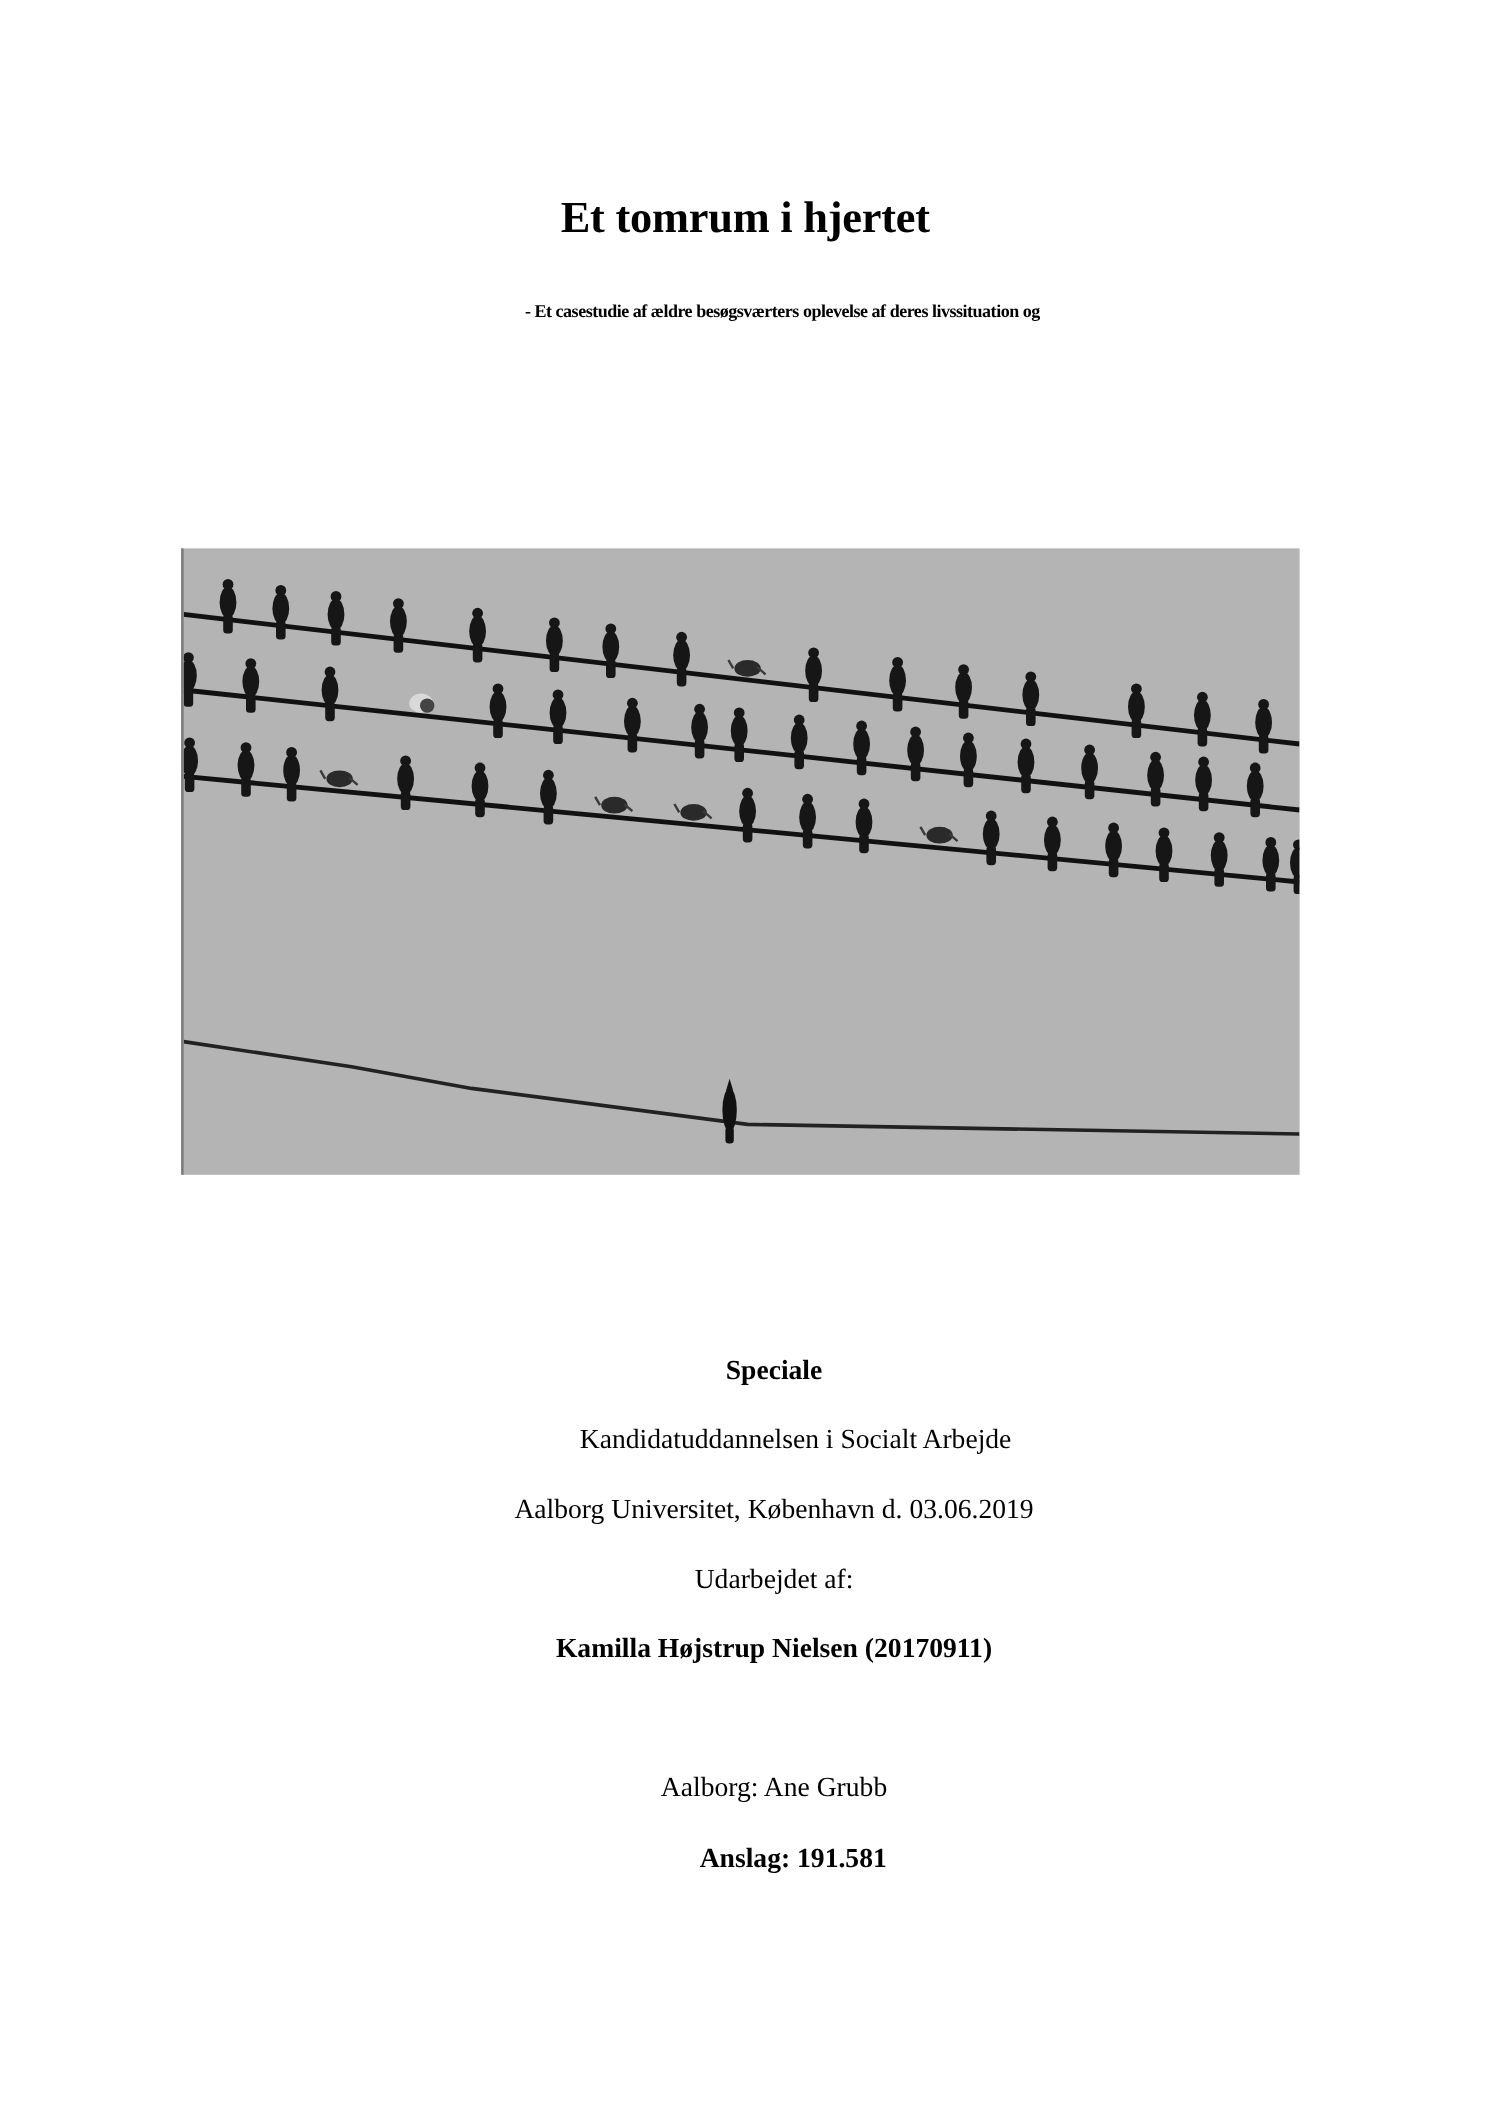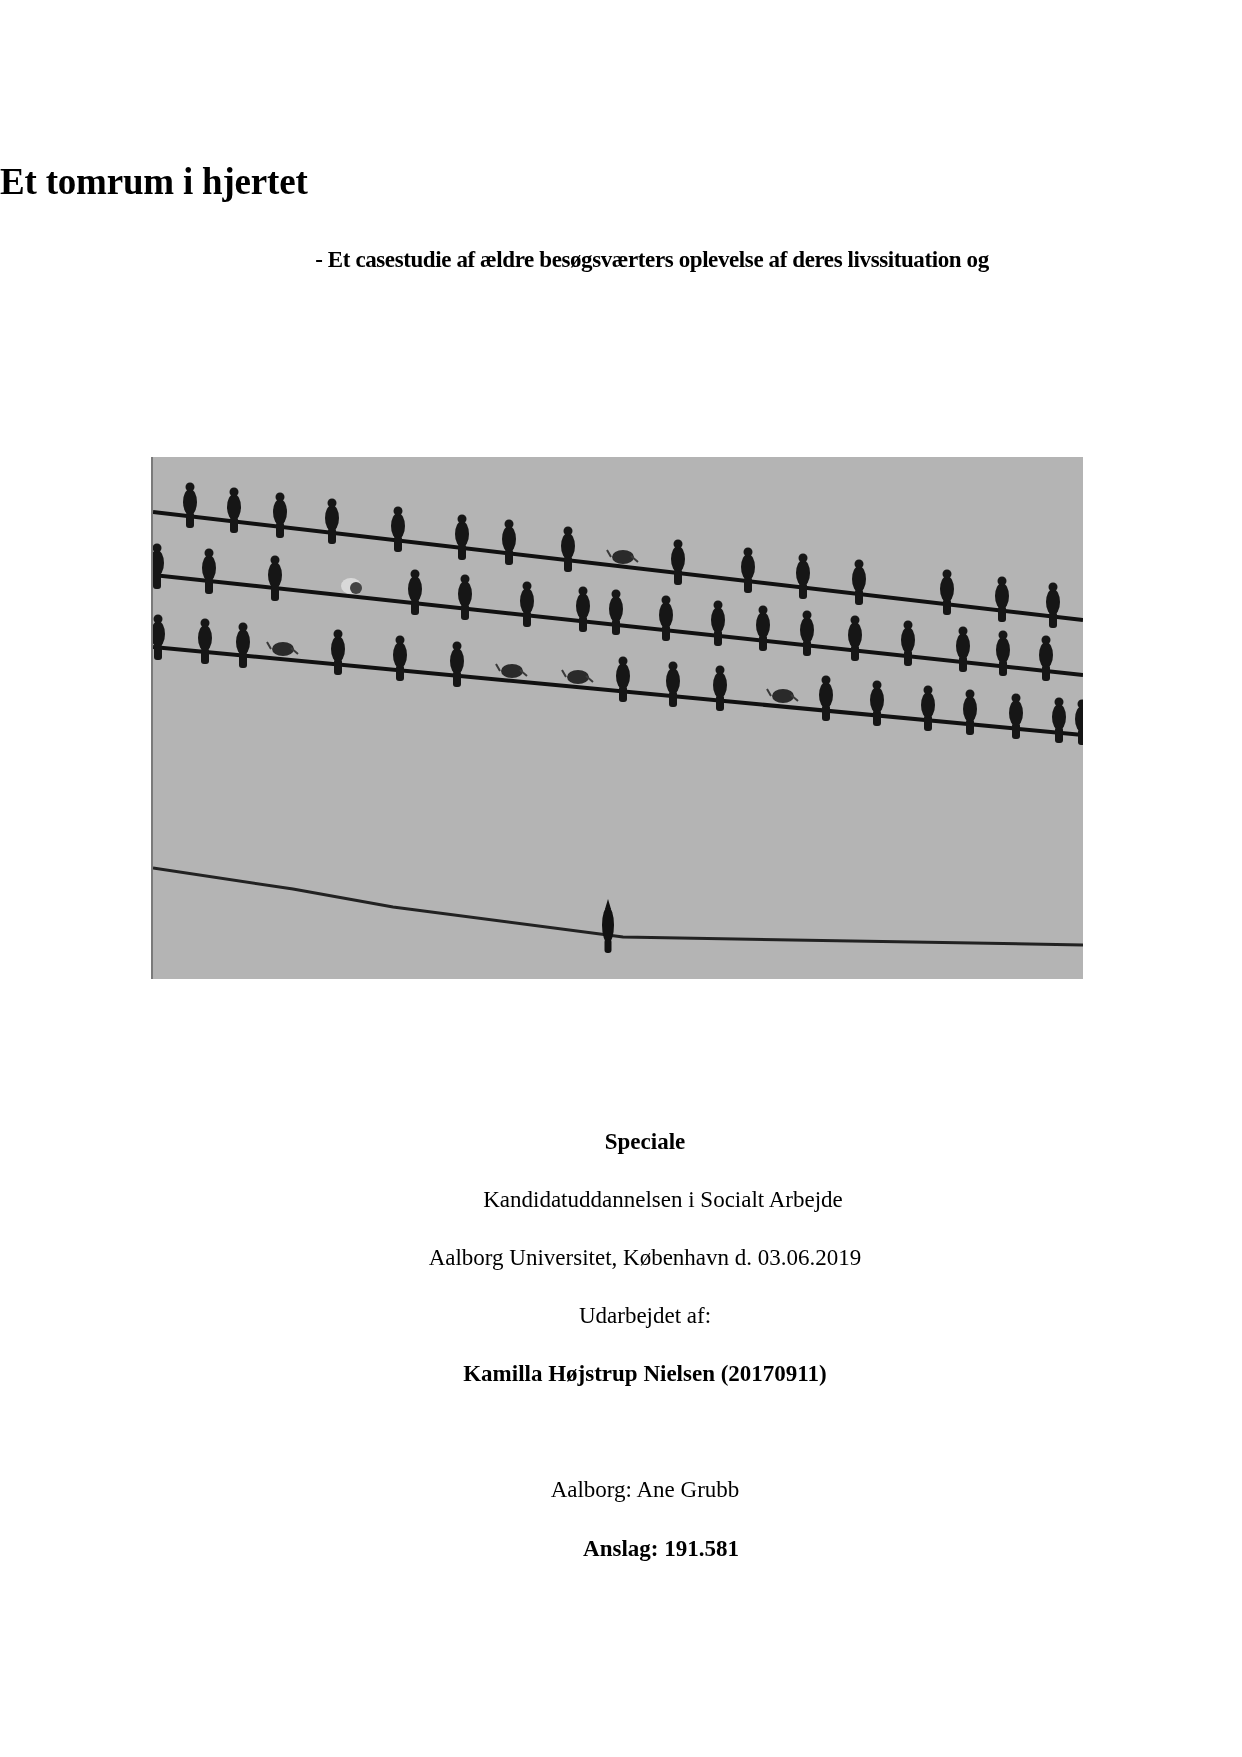--- a/index.html
+++ b/index.html
@@ -18,33 +18,33 @@
     .page {
       position: absolute;
       left: 0; top: 0;
       width: 1242px; height: 1757px;
       background: #fff;
     }
     .title {
       position: absolute;
       left: 0; width: 1242px;
       top: 160px;
-      text-align: left;
+      text-align: center;
       font-weight: bold;
       font-size: 37px;
       line-height: 44px;
       letter-spacing: -0.2px;
     }
     .subtitle {
       position: absolute;
       left: 262px; width: 780px;
       top: 236px;
       text-align: center;
       font-weight: bold;
-      font-size: 23px;
+      font-size: 15px;
       line-height: 48px;
       letter-spacing: -0.4px;
     }
     .subtitle span { display: block; white-space: nowrap; }
     .photo {
       position: absolute;
       left: 151px; top: 457px;
       width: 932px; height: 522px;
       background: #b4b4b4;
       border-left: 2px solid #7a7a7a;

